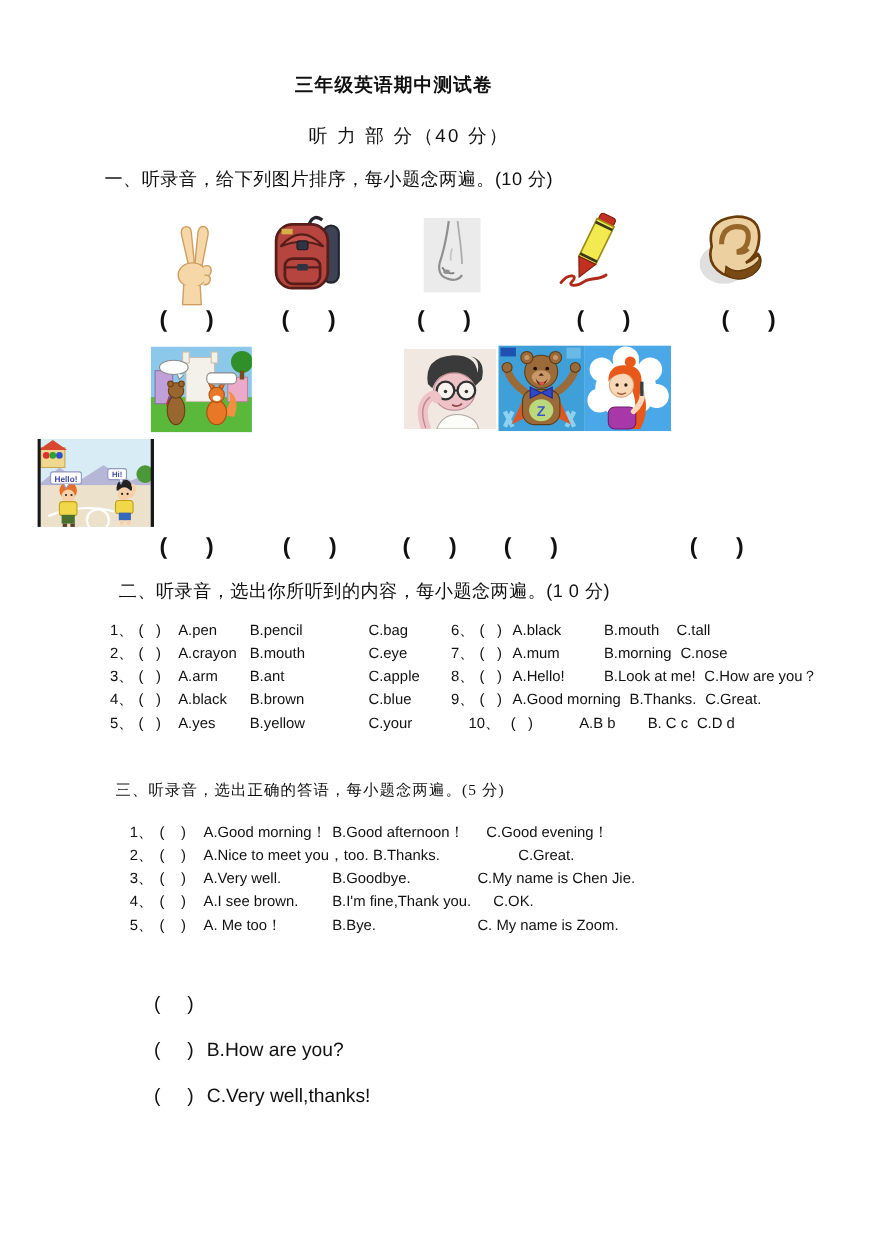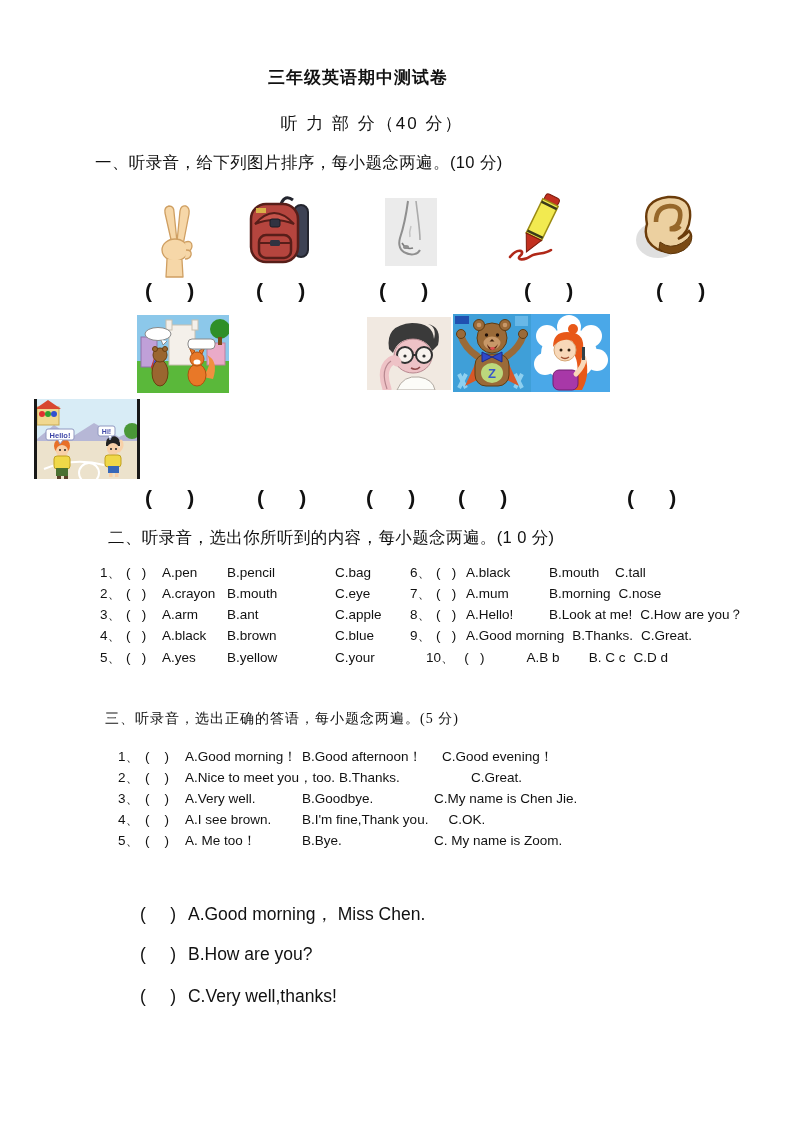--- a/index.html
+++ b/index.html
@@ -339,21 +339,20 @@
     <span class="qnum">5、</span>
     <span class="blank">(    )</span>
     <span class="oa">A. Me too！</span>
     <span class="ob">B.Bye.</span>
     <span class="oc">C. My name is Zoom.</span>
   </div>
 
 
   <div class="s4row" style="left:140px;top:902px;">
     <span class="blank">(     )</span>
-    <span>A.Good morning， Miss Chen.</span>
   </div>
   <div class="s4row" style="left:140px;top:944px;">
     <span class="blank">(     )</span>
     <span>B.How are you?</span>
   </div>
   <div class="s4row" style="left:140px;top:986px;">
     <span class="blank">(     )</span>
     <span>C.Very well,thanks!</span>
   </div>
 

